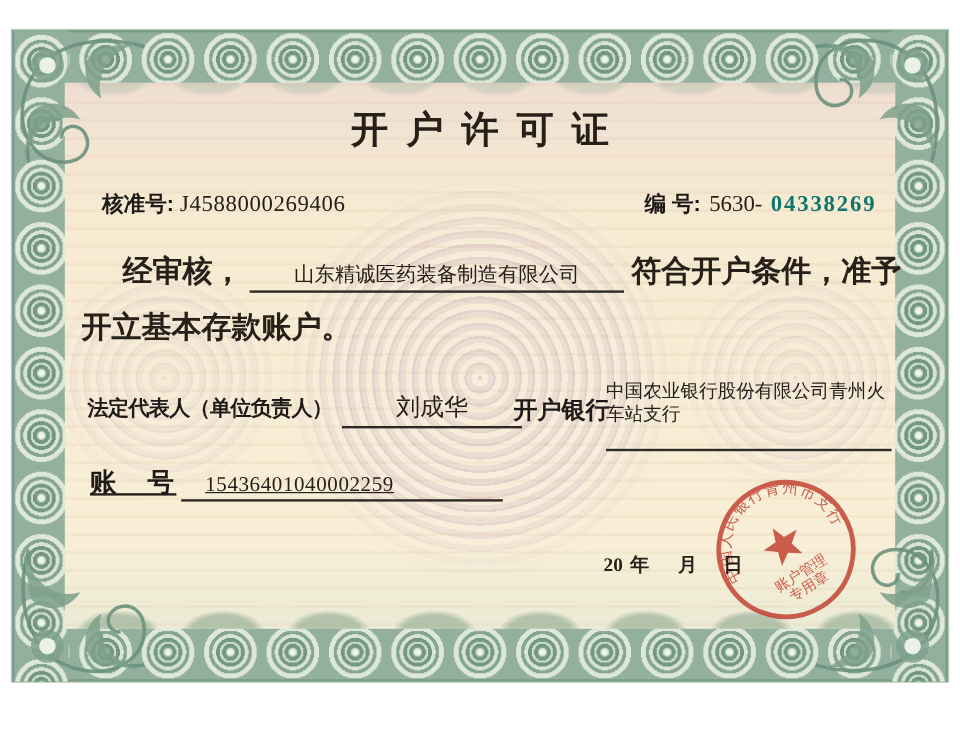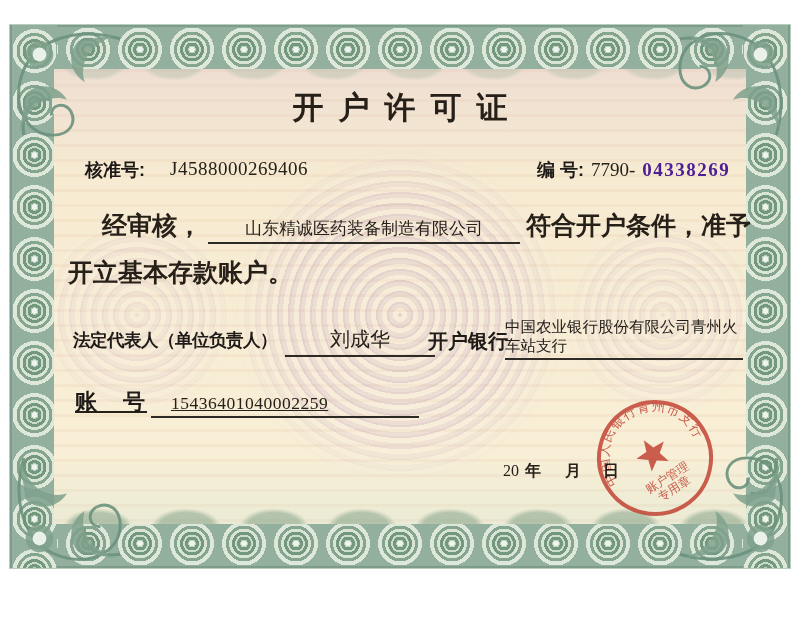--- a/index.html
+++ b/index.html
@@ -64,54 +64,54 @@
     background-size:80px 20px;background-repeat:repeat-x;}
 
   
   .layer{position:absolute;inset:0;z-index:5;color:#262019;}
   .cert-title{position:absolute;left:0;right:0;top:62px;text-align:center;
     font-family:"Liberation Serif", serif;font-weight:700;font-size:31px;
     letter-spacing:15px;text-indent:15px;color:#262019;}
   .label{font-weight:700;color:#1e1a17;}
   .serifv{font-family:"Liberation Serif", serif;}
 
-  .approval-row{position:absolute;left:75px;top:133px;display:flex;gap:25px;
-    align-items:flex-start;font-size:18px;}
+  .approval-row{position:absolute;left:75px;top:133px;display:flex;gap:5px;
+    align-items:flex-end;font-size:18px;}
   .approval-row .val{font-size:19px;letter-spacing:.5px;}
   .serial-row{position:absolute;left:527px;top:133px;display:flex;gap:7px;
     align-items:baseline;font-size:18px;}
   .serial-row .pfx{font-size:19px;}
   .serial-row .red{font-size:19px;font-weight:700;letter-spacing:1.5px;}
 
   .review-row{position:absolute;left:92px;top:184px;display:flex;
     align-items:baseline;font-size:25px;font-weight:700;white-space:nowrap;}
   .fill-line{display:inline-block;border-bottom:2px solid #2e2a26;text-align:center;
     font-family:"Liberation Serif", serif;font-weight:400;}
   .company-line{width:312px;font-size:17px;padding-bottom:2px;margin:0 6px;}
   .body-line2{position:absolute;left:58px;top:231px;font-size:25px;font-weight:700;}
 
   .rep-row{position:absolute;left:63px;top:301px;display:flex;align-items:baseline;
     white-space:nowrap;}
   .rep-row .label{font-size:17.5px;letter-spacing:-.5px;}
   .name-line{width:150px;font-size:20px;padding-bottom:2px;margin-left:8px;}
 
   .bank-label{position:absolute;left:418px;top:303px;font-size:20px;font-weight:700;}
   .bank-name{position:absolute;left:495px;top:292px;width:238px;
-    border-bottom:2px solid #2e2a26;padding-bottom:3px;
+    border-bottom:2px solid #2e2a26;padding-bottom:19px;
     font-family:"Liberation Serif", serif;font-size:15.5px;line-height:19px;color:#23201c;}
 
   .account-row{position:absolute;left:65px;top:362px;display:flex;align-items:baseline;text-decoration:underline;}
   .account-row .label{font-size:22px;letter-spacing:2px;}
   .account-line{width:248px;font-size:17.5px;letter-spacing:.5px;text-align:left;
     padding:0 0 2px 20px;margin-left:4px;}
 
   .issuer-label{position:absolute;left:482px;top:413px;font-size:17px;font-weight:700;}
   .date-row{position:absolute;left:493px;top:436px;font-size:16px;font-weight:700;
     display:flex;align-items:baseline;}
-  .date-row .num{font-family:"Liberation Serif", serif;font-weight:400;font-size:16px;}
+  .date-row .num{font-family:"Liberation Serif", serif;font-weight:700;font-size:16px;}
   .date-row .y{margin-left:6px;} .date-row .m{margin-left:24px;} .date-row .d{margin-left:22px;}
 
   .seal{position:absolute;left:583px;top:371px;width:124px;height:124px;z-index:6;
     transform:rotate(-32deg);opacity:.88;mix-blend-mode:multiply;}
   .seal svg{width:100%;height:100%;display:block;}
 </style>
 </head>
 <body>
 
 <div class="stage">
@@ -191,22 +191,22 @@
 
       <div class="cert-title">开户许可证</div>
 
       <div class="approval-row">
         <span class="label">核准号:</span>
         <span class="val serifv">J4588000269406</span>
       </div>
 
       <div class="serial-row">
         <span class="label">编 号:</span>
-        <span class="pfx serifv">7790-</span>
-        <span class="red serifv" style="color:#4c1d95">04338269</span>
+        <span class="pfx serifv">5630-</span>
+        <span class="red serifv" style="color:#0f766e">04338269</span>
       </div>
 
       <div class="review-row">
         <span>经审核，</span>
         <span class="fill-line company-line">山东精诚医药装备制造有限公司</span>
         <span>符合开户条件，准予</span>
       </div>
 
       <div class="body-line2">开立基本存款账户。</div>
 

